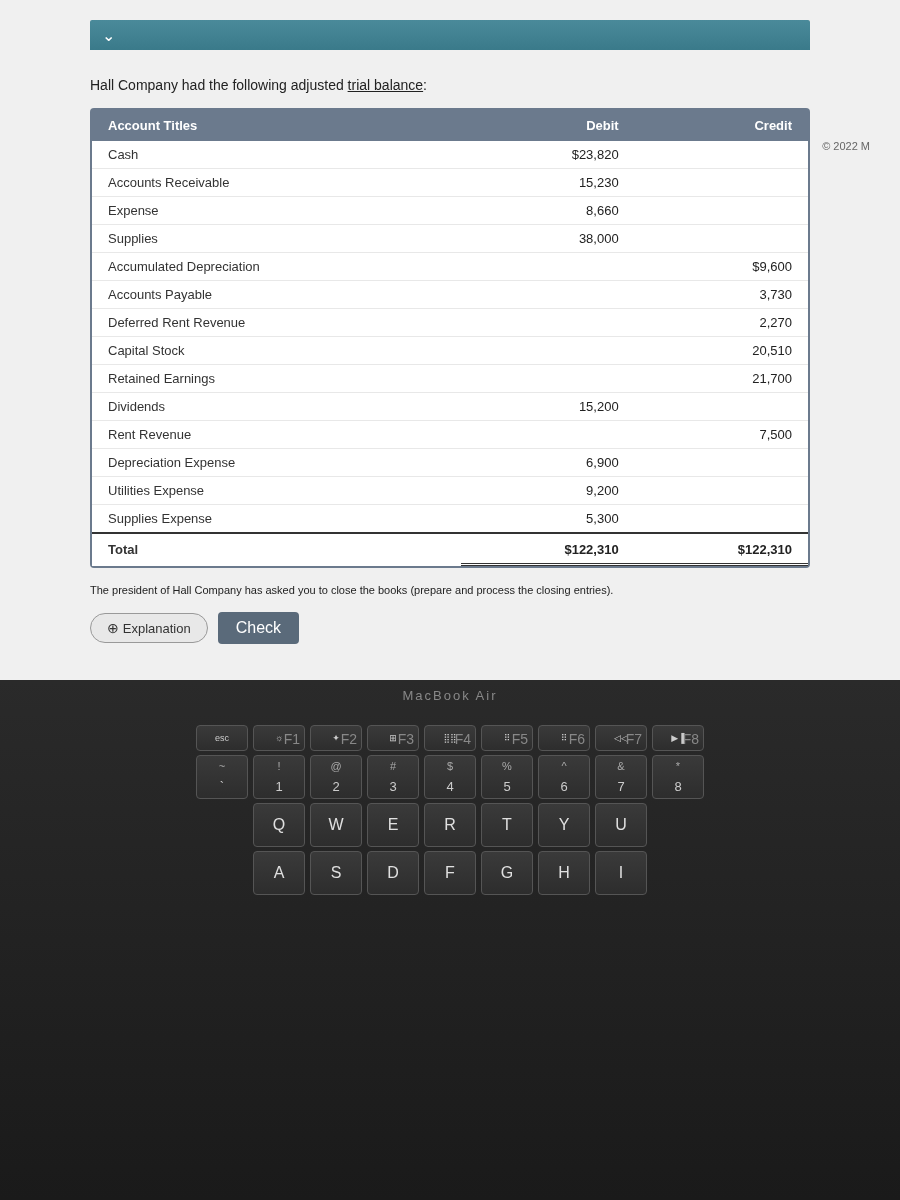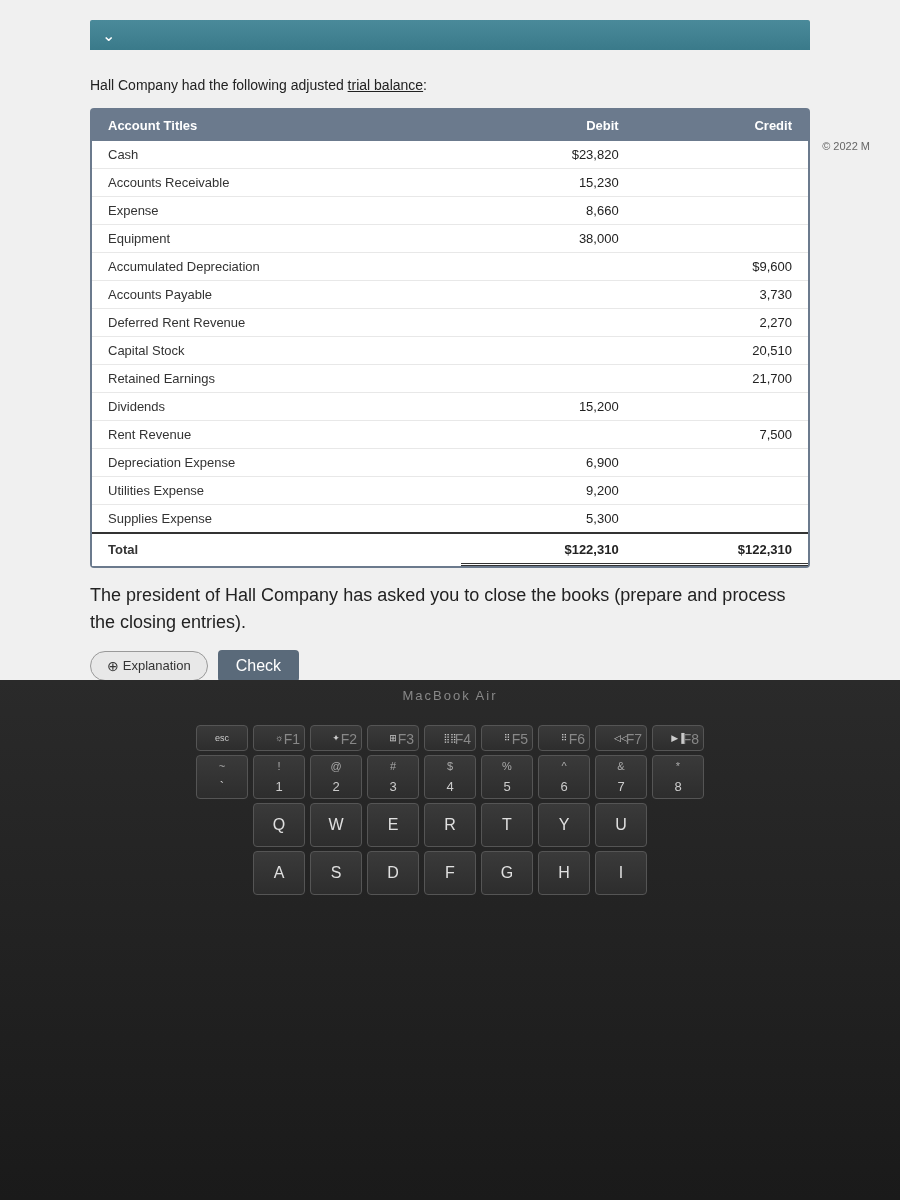--- a/index.html
+++ b/index.html
@@ -105,21 +105,21 @@
       border-top: 2px solid #333 !important;
       padding-top: 8px !important;
     }
 
     .total-row td:nth-child(2),
     .total-row td:nth-child(3) {
       border-bottom: 3px double #333;
     }
 
     .closing-text {
-      font-size: 18px;
+      font-size: 11px;
       color: #222;
       margin-bottom: 14px;
       line-height: 1.5;
     }
 
     .button-row {
       display: flex;
       gap: 10px;
       align-items: center;
     }
@@ -338,21 +338,21 @@
               <td>Accounts Receivable</td>
               <td>15,230</td>
               <td></td>
             </tr>
             <tr>
               <td>Expense</td>
               <td>8,660</td>
               <td></td>
             </tr>
             <tr>
-              <td>Equipment</td>
+              <td>Supplies</td>
               <td>38,000</td>
               <td></td>
             </tr>
             <tr>
               <td>Accumulated Depreciation</td>
               <td></td>
               <td>$9,600</td>
             </tr>
             <tr>
               <td>Accounts Payable</td>

